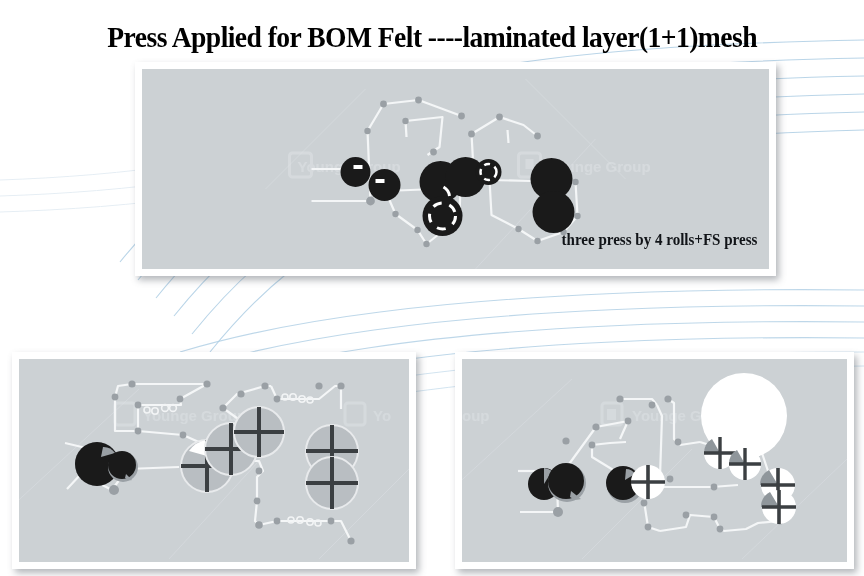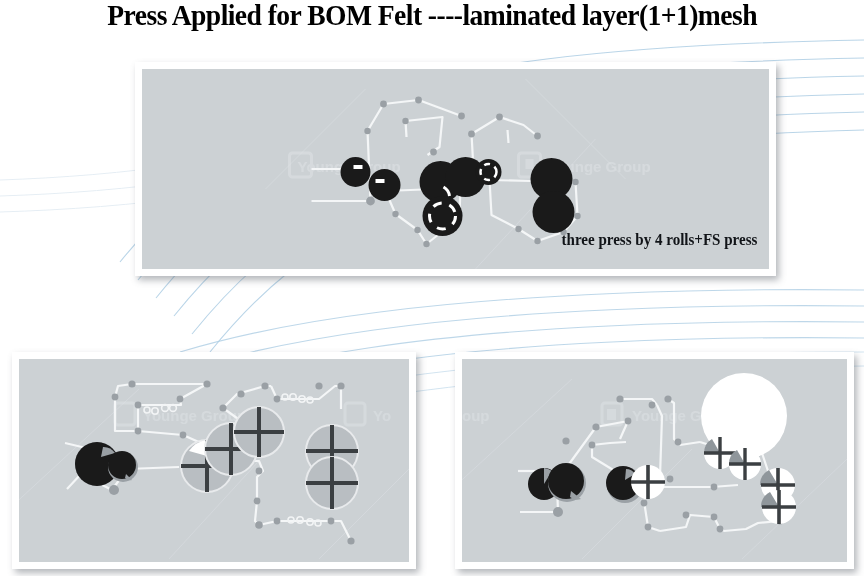--- a/index.html
+++ b/index.html
@@ -8,21 +8,21 @@
     background:#ffffff;
     font-family:"Liberation Serif", serif;
   }
 
   
   #bg-swoosh{position:absolute;inset:0;width:864px;height:576px;z-index:0;pointer-events:none;}
 
   
   #title-bar{
     position:absolute;left:0;top:0;width:864px;height:52px;z-index:5;
-    display:flex;align-items:flex-start;justify-content:center;
+    display:flex;align-items:flex-end;justify-content:center;
   }
   #title-text{
     font-family:"Liberation Serif", serif;
     font-weight:bold;font-size:30px;line-height:1;color:#000000;
     letter-spacing:-0.6px;white-space:nowrap;
     transform:scaleX(0.92);transform-origin:center;
   }
 
   
   .pic-frame{

